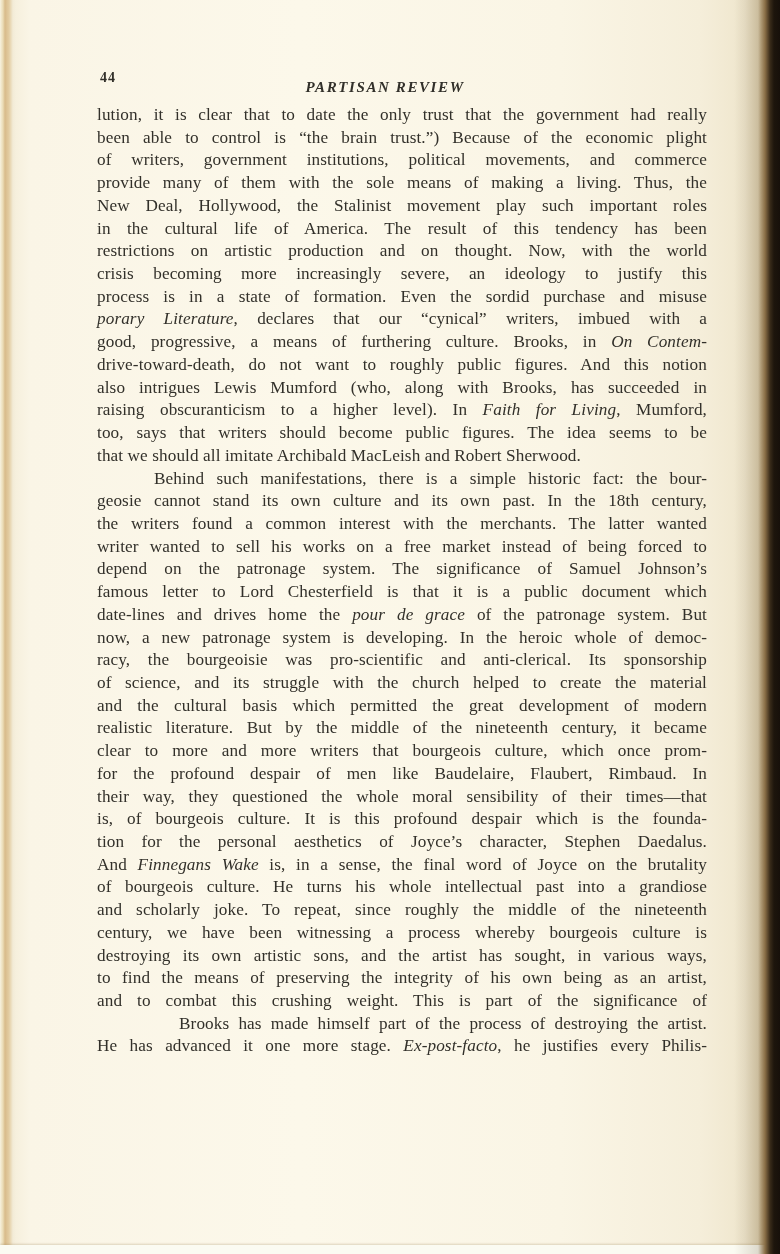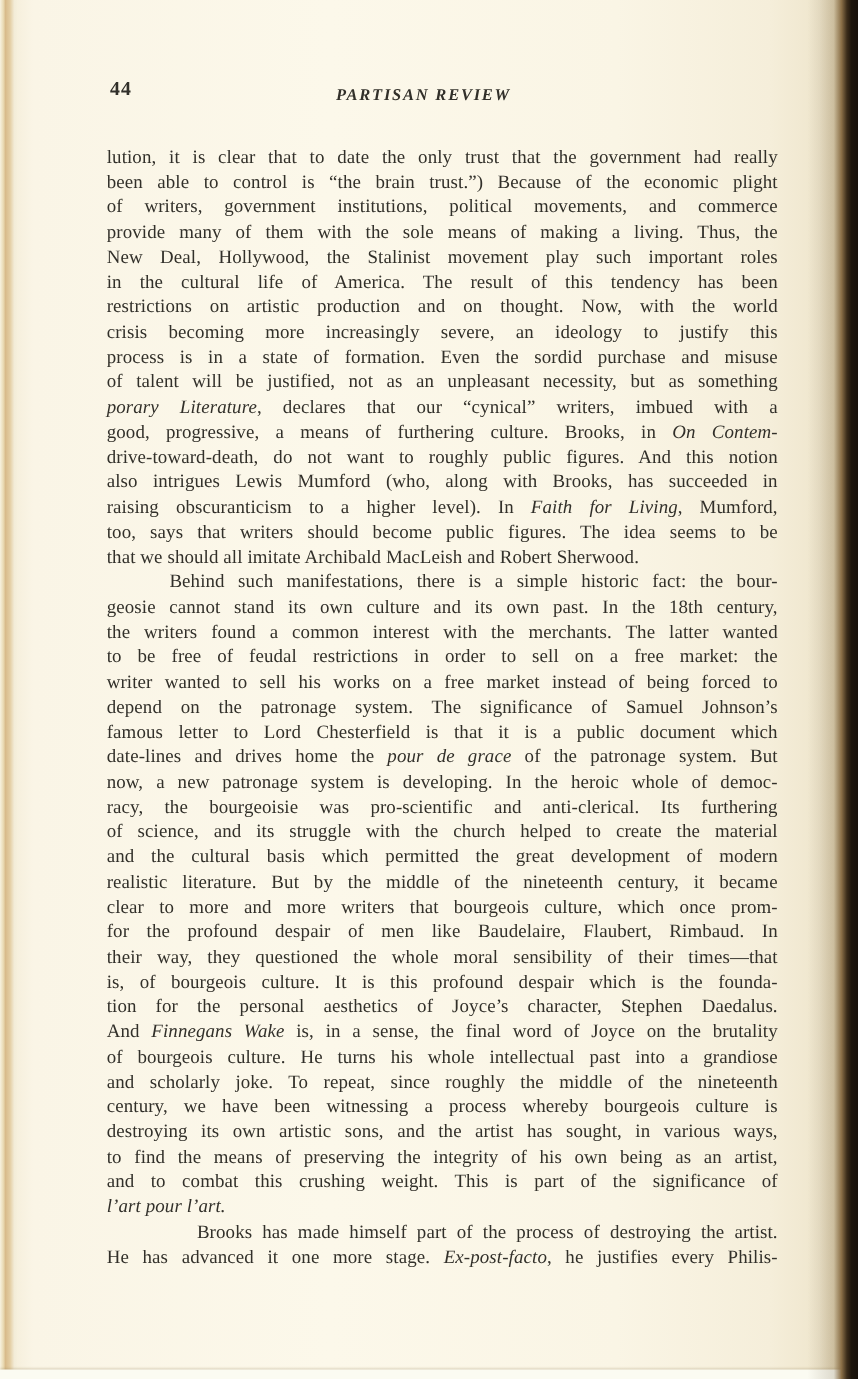--- a/index.html
+++ b/index.html
@@ -35,31 +35,31 @@
 
   
   .edge-bottom {
     position: absolute; left: 0; bottom: 0; height: 9px; width: 100%;
     background: var(--bottom-strip, #fbfbf2);
     box-shadow: 0 -1px 2px rgba(160,140,100,0.35);
   }
 
   .header-pageno {
     position: absolute; left: 100px; top: 70px;
-    font-size: 18px; font-weight: bold; color: var(--ink, #32302a);
+    font-size: 14px; font-weight: bold; color: var(--ink, #32302a);
     letter-spacing: 1px;
   }
   .header-title {
     position: absolute; left: 385px; top: 79px; transform: translateX(-50%);
     font-size: 15px; font-style: italic; font-weight: bold;
     letter-spacing: 1.6px; white-space: nowrap; color: var(--ink, #32302a);
   }
 
   .text-block {
-    position: absolute; left: 97px; top: 132px; width: 610px;
+    position: absolute; left: 97px; top: 104px; width: 610px;
     color: var(--ink, #32302a);
     font-size: 17.2px;
   }
   .line {
     line-height: 22.72px;
     text-align: justify;
     text-align-last: justify;
     white-space: normal;
     letter-spacing: 0.1px;
   }
@@ -81,53 +81,50 @@
   <div class="text-block">
       <div class="line p0"><span>lution, it is clear that to date the only trust that the government had really</span></div>
       <div class="line p0"><span>been able to control is “the brain trust.”)  Because of the economic plight</span></div>
       <div class="line p0"><span>of writers, government institutions, political movements, and commerce</span></div>
       <div class="line p0"><span>provide many of them with the sole means of making a living.  Thus, the</span></div>
       <div class="line p0"><span>New Deal, Hollywood, the Stalinist movement play such important roles</span></div>
       <div class="line p0"><span>in the cultural life of America.  The result of this tendency has been</span></div>
       <div class="line p0"><span>restrictions on artistic production and on thought.  Now, with the world</span></div>
       <div class="line p0"><span>crisis becoming more increasingly severe, an ideology to justify this</span></div>
       <div class="line p0"><span>process is in a state of formation.  Even the sordid purchase and misuse</span></div>
-      <div class="line p0"><span>of talent will be justified, not as an unpleasant necessity, but as something</span></div>
       <div class="line p0"><i>porary Literature</i><span>, declares that our “cynical” writers, imbued with a</span></div>
       <div class="line p0"><span>good, progressive, a means of furthering culture.  Brooks, in </span><i>On Contem-</i></div>
       <div class="line p0"><span>drive-toward-death, do not want to roughly public figures.  And this notion</span></div>
       <div class="line p0"><span>also intrigues Lewis Mumford (who, along with Brooks, has succeeded in</span></div>
       <div class="line p0"><span>raising obscuranticism to a higher level).  In </span><i>Faith for Living</i><span>, Mumford,</span></div>
       <div class="line p0"><span>too, says that writers should become public figures.  The idea seems to be</span></div>
       <div class="line p0 no-just"><span>that we should all imitate Archibald MacLeish and Robert Sherwood.</span></div>
       <div class="line p1 first"><span>Behind such manifestations, there is a simple historic fact: the bour-</span></div>
       <div class="line p1"><span>geosie cannot stand its own culture and its own past.  In the 18th century,</span></div>
       <div class="line p1"><span>the writers found a common interest with the merchants.  The latter wanted</span></div>
-      <div class="line p1"><span>to be free of feudal restrictions in order to sell on a free market: the</span></div>
       <div class="line p1"><span>writer wanted to sell his works on a free market instead of being forced to</span></div>
       <div class="line p1"><span>depend on the patronage system.  The significance of Samuel Johnson’s</span></div>
       <div class="line p1"><span>famous letter to Lord Chesterfield is that it is a public document which</span></div>
       <div class="line p1"><span>date-lines and drives home the </span><i>pour de grace</i><span> of the patronage system.  But</span></div>
       <div class="line p1"><span>now, a new patronage system is developing.  In the heroic whole of democ-</span></div>
-      <div class="line p1"><span>racy, the bourgeoisie was pro-scientific and anti-clerical.  Its furthering</span></div>
+      <div class="line p1"><span>racy, the bourgeoisie was pro-scientific and anti-clerical.  Its sponsorship</span></div>
       <div class="line p1"><span>of science, and its struggle with the church helped to create the material</span></div>
       <div class="line p1"><span>and the cultural basis which permitted the great development of modern</span></div>
       <div class="line p1"><span>realistic literature.  But by the middle of the nineteenth century, it became</span></div>
       <div class="line p1"><span>clear to more and more writers that bourgeois culture, which once prom-</span></div>
       <div class="line p1"><span>for the profound despair of men like Baudelaire, Flaubert, Rimbaud.  In</span></div>
       <div class="line p1"><span>their way, they questioned the whole moral sensibility of their times—that</span></div>
       <div class="line p1"><span>is, of bourgeois culture.  It is this profound despair which is the founda-</span></div>
       <div class="line p1"><span>tion for the personal aesthetics of Joyce’s character, Stephen Daedalus.</span></div>
       <div class="line p1"><span>And </span><i>Finnegans Wake</i><span> is, in a sense, the final word of Joyce on the brutality</span></div>
       <div class="line p1"><span>of bourgeois culture.  He turns his whole intellectual past into a grandiose</span></div>
       <div class="line p1"><span>and scholarly joke.  To repeat, since roughly the middle of the nineteenth</span></div>
       <div class="line p1"><span>century, we have been witnessing a process whereby bourgeois culture is</span></div>
       <div class="line p1"><span>destroying its own artistic sons, and the artist has sought, in various ways,</span></div>
       <div class="line p1"><span>to find the means of preserving the integrity of his own being as an artist,</span></div>
       <div class="line p1"><span>and to combat this crushing weight.  This is part of the significance of</span></div>
-      <div class="line p1 no-just"><i>l’art pour l’art.</i></div>
       <div class="line p2 first"><span>Brooks has made himself part of the process of destroying the artist.</span></div>
       <div class="line p2"><span>He has advanced it one more stage.  </span><i>Ex-post-facto</i><span>, he justifies every Philis-</span></div>
     </div>
 
   <div class="edge-bottom"></div>
   <div class="edge-right"></div>
 </div>
 
 </body></html>

